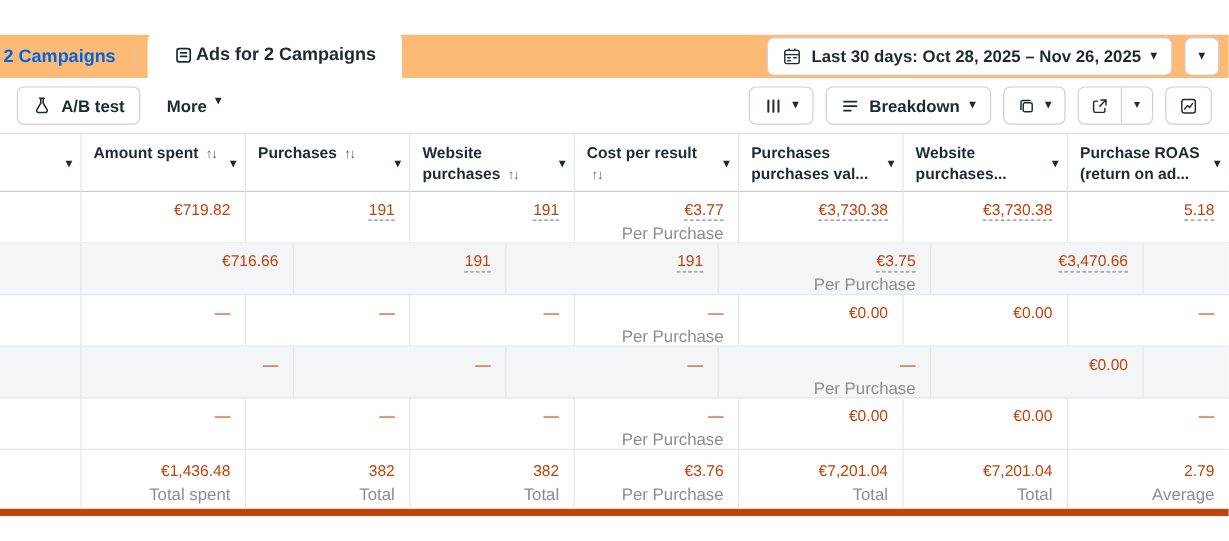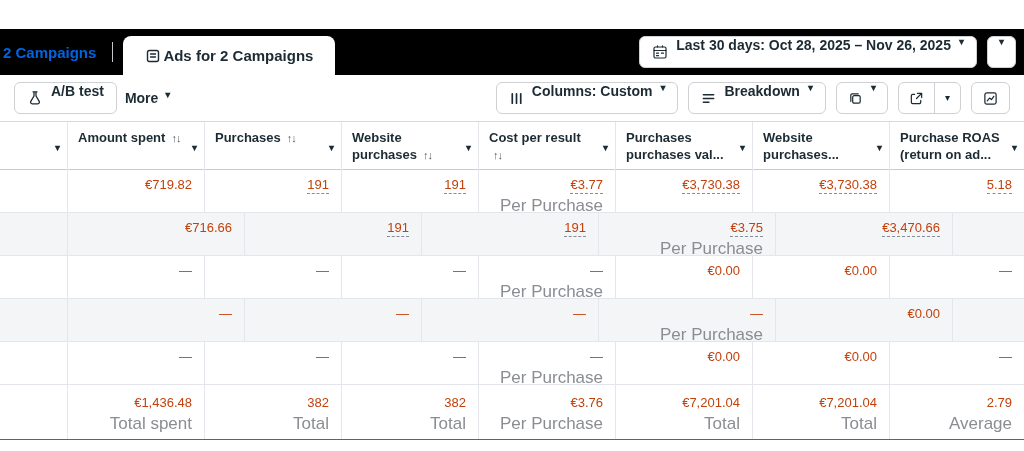--- a/index.html
+++ b/index.html
@@ -4,42 +4,42 @@
 <style>
   * { box-sizing: border-box; margin: 0; padding: 0; }
   html,body { width: 1024px; height: 451px; overflow: hidden; }
   body {
     font-family: "Liberation Sans", sans-serif;
     background: #fff;
     color: #1c2b33;
     font-size: 13px;
   }
   .topbar { height: 29px; background: #fff; }
-  .tabband { height: 46px; background: #000000; display: flex; align-items: center; }
+  .tabband { height: 36px; background: #fdba74; display: flex; align-items: center; }
   .tab-inactive {
     color: #0064e0; font-weight: 700; font-size: 15px;
     padding: 0 16px 0 3px; cursor: pointer; white-space: nowrap;
   }
   .tab-sep { width: 1px; height: 20px; background: #c4c8cd; }
   .tab-active {
     align-self: flex-end; height: 39px; background: #fff;
     border-radius: 8px 8px 0 0; display: flex; align-items: center; gap: 2px;
     padding: 0 22px; margin-left: 10px; font-weight: 700; font-size: 15px; white-space: nowrap; text-align: right;
   }
   .band-right { margin-left: auto; display: flex; align-items: center; gap: 10px; padding-right: 8px; }
   .btn {
-    display: flex; gap: 8px; background: #fff;
+    display: flex; align-items: center; gap: 8px; background: #fff;
     border: 1px solid #ced0d4; border-radius: 6px; height: 32px; padding: 0 12px;
     font: 600 14px "Liberation Sans", sans-serif; color: #1c2b33; cursor: pointer; white-space: nowrap;
   }
   .btn-sq { padding: 0 11px; }
   .caret { font-size: 10px; line-height: 1; color: #1c2b33; }
   .toolbar {
     height: 47px; background: #fff; display: flex; align-items: center;
-    padding: 0 14px; gap: 8px; border-bottom: 1px solid #d8dadf;
+    padding: 0 14px; gap: 22px; border-bottom: 1px solid #d8dadf;
   }
   .btn-plain {
     display: flex; align-items: flex-start; gap: 7px; background: none; border: none;
     font: 600 14px "Liberation Sans", sans-serif; color: #1c2b33; cursor: pointer;
   }
   .tb-right { margin-left: auto; display: flex; align-items: center; gap: 10px; }
   .split { display: flex; align-items: stretch; border: 1px solid #ced0d4; border-radius: 6px; height: 32px; background: #fff; overflow: hidden; }
   .split > button { display: flex; align-items: center; padding: 0 10px; background: none; border: none; cursor: pointer; }
   .split > button + button { border-left: 1px solid #ced0d4; }
   .icon { display: inline-flex; align-items: center; color: #1c2b33; }
@@ -51,22 +51,22 @@
   .grid-row > *:last-child { border-right: none; }
   .thead { border-bottom: 1px solid #c8cbd0; height: 48px; }
   .th { position: relative; padding: 8px 22px 8px 10px; font-weight: 700; font-size: 13px; line-height: 1.3; text-align: left; }
   .th-caret { position: absolute; right: 7px; top: 50%; transform: translateY(-50%); font-size: 10px; cursor: pointer; }
   .sort { font-size: 11px; color: #55606a; margin-left: 4px; letter-spacing: -1px; white-space: nowrap; cursor: pointer; }
   .tr { height: 43px; border-bottom: 1px solid #e4e6eb; }
   .tr.shaded { background: #f4f5f7; gap: 40px; }
   .td { text-align: right; padding: 7px 12px 5px 8px; overflow: hidden; }
   .val { font-size: 13px; color: #c2410c; }
   .u { border-bottom: 1px dashed #868d96; padding-bottom: 1px; cursor: pointer; }
-  .sub { font-size: 17px; color: #8a8d91; margin-top: 4px; }
-  .totals { height: 55px; border-bottom: 1px solid #c2410c; }
+  .sub { font-size: 14px; color: #8a8d91; margin-top: 4px; }
+  .totals { height: 55px; border-bottom: 6px solid #c2410c; }
   .totals .td { padding-top: 10px; }
 </style>
 </head>
 <body>
 
 <div class="page">
 
   <div class="topbar"></div>
 
   <div class="tabband">
@@ -114,21 +114,20 @@
       <span class="caret">▾</span>
     </button>
 
     <div class="tb-right">
       <button class="btn">
         <span class="icon">
           <svg viewBox="0 0 16 16" width="15" height="15" stroke="currentColor" stroke-width="1.8" stroke-linecap="round">
             <path d="M3.5 3v10M8 3v10M12.5 3v10"></path>
           </svg>
         </span>
-        <span>Columns: Custom</span>
         <span class="caret">▾</span>
       </button>
       <button class="btn">
         <span class="icon">
           <svg viewBox="0 0 16 16" width="15" height="15" stroke="currentColor" stroke-width="1.6" stroke-linecap="round">
             <path d="M2.5 4h11M2.5 8h11M2.5 12h6"></path>
           </svg>
         </span>
         <span>Breakdown</span>
         <span class="caret">▾</span>

